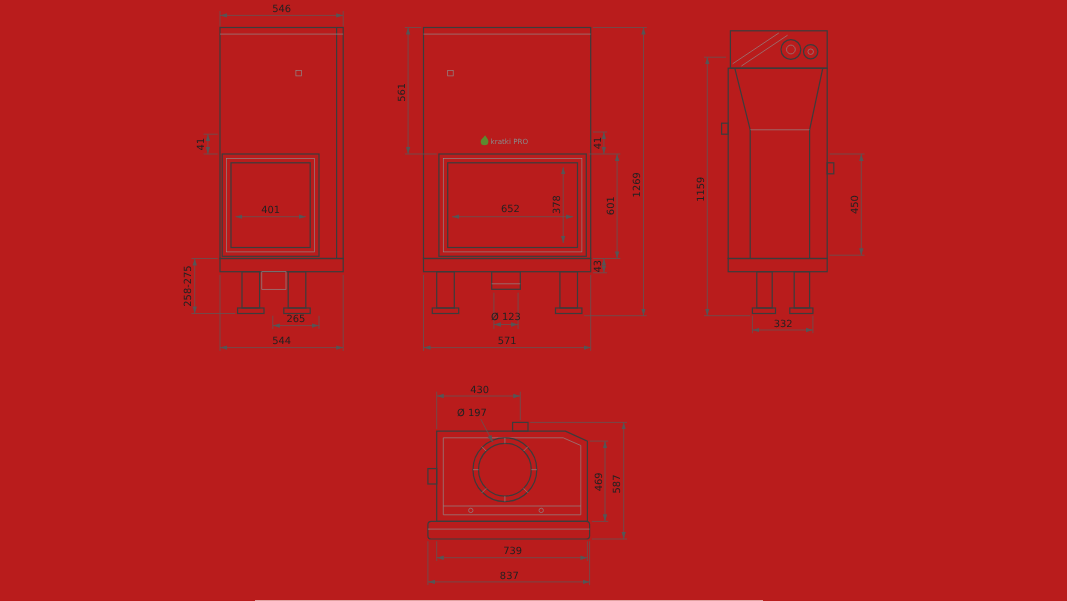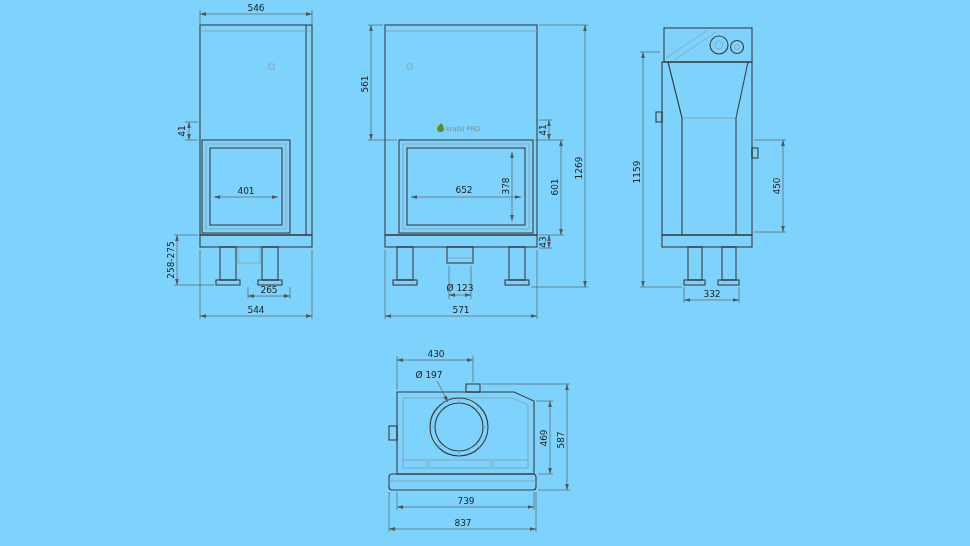--- a/index.html
+++ b/index.html
@@ -1,16 +1,16 @@
 <!DOCTYPE html>
 <html><head>
 <meta charset="utf-8">
 <style>
   html,body{margin:0;padding:0;background:#fff}
-  .stage{position:relative;width:970px;height:546px;background:#7dd3fc;overflow:hidden;
+  .stage{position:relative;width:970px;height:546px;background:#b91c1c;overflow:hidden;
          font-family:"DejaVu Sans",sans-serif}
   svg{display:block}
   .body{fill:none;stroke:#3c3c3c;stroke-width:1.1}
   .thin{fill:none;stroke:#8f8f8f;stroke-width:0.6}
   .dim{fill:none;stroke:#5a5a5a;stroke-width:0.65}
   text{font-family:"DejaVu Sans",sans-serif;font-size:9px;fill:#222;text-anchor:middle}
   .logo-text{font-size:6.5px;fill:#8a8a8a;text-anchor:start}
 </style>
 </head>
 <body>

